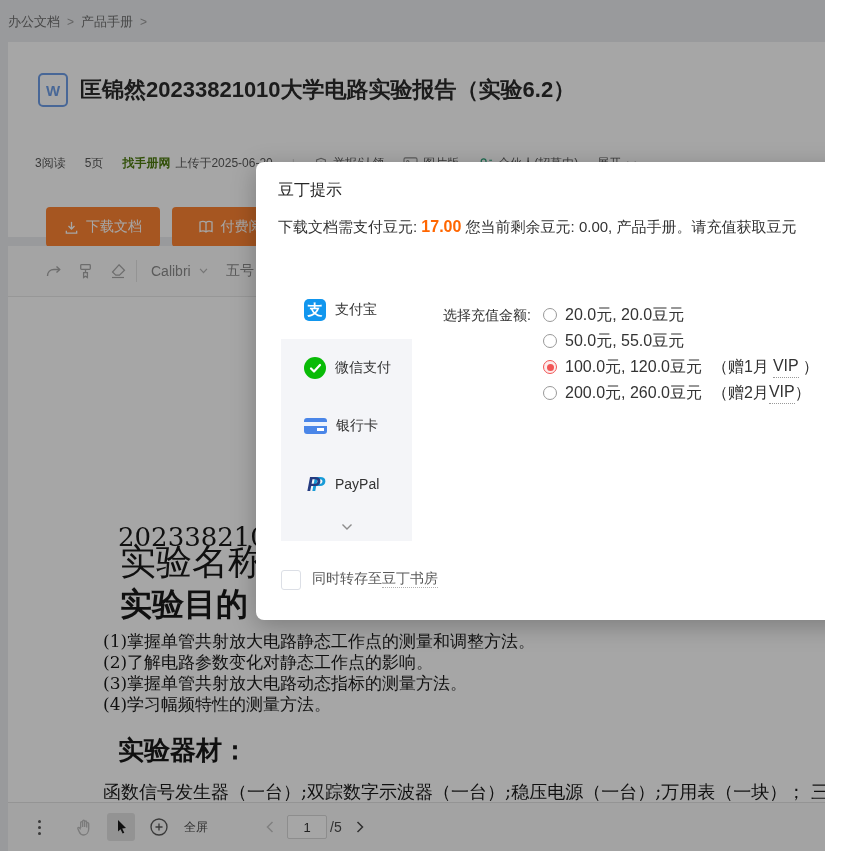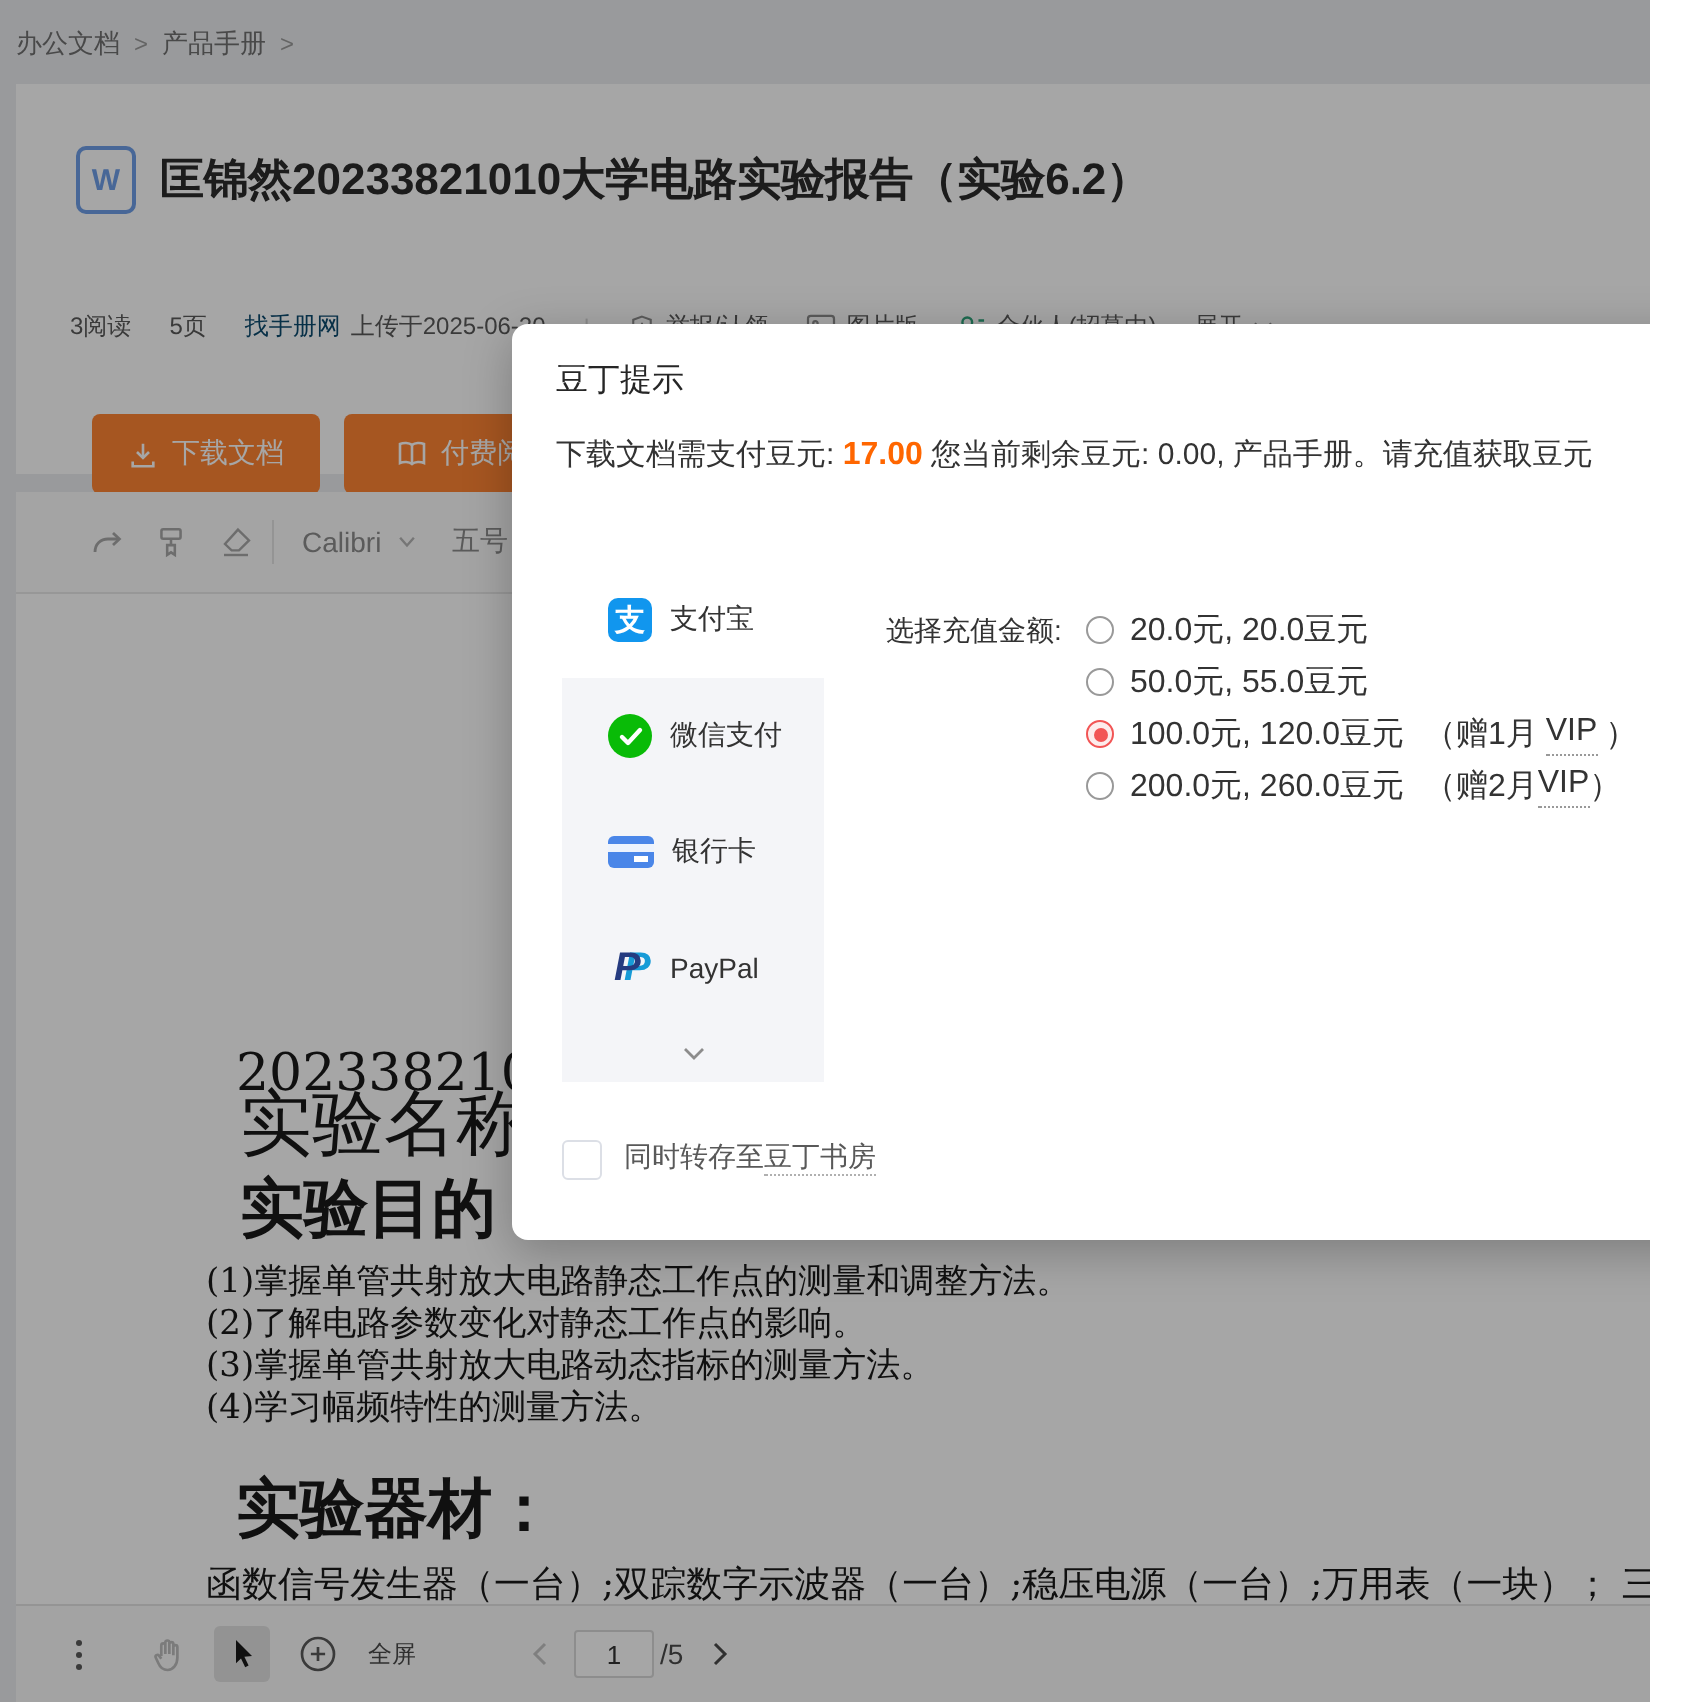--- a/index.html
+++ b/index.html
@@ -15,21 +15,21 @@
 
   
   .title-card{position:absolute;left:8px;top:42px;right:0;height:195px;background:#ffffff;}
   .title-row{position:absolute;left:30px;top:31px;display:flex;align-items:center;gap:12px;}
   .doc-icon{width:26px;height:30px;border:2px solid #6f9fe8;border-radius:5px;color:#6f9fe8;
     font-weight:bold;font-size:15px;display:flex;align-items:center;justify-content:center;background:#fff;}
   .doc-title{font-size:22px;font-weight:bold;color:#2b2b2b;white-space:nowrap;}
   .meta-row{position:absolute;left:27px;top:113px;display:flex;align-items:center;gap:19px;
     font-size:12px;color:#595959;white-space:nowrap;}
   .meta-item{display:flex;align-items:center;gap:5px;}
-  .meta-link{color:#0c4a6e;cursor:pointer;}
+  .meta-link{color:#4d7c0f;cursor:pointer;font-weight:bold;}
   .meta-divider{color:#d6d6d6;}
   .meta-icon{color:#8c8c8c;}
   .partner-icon{color:#2ea57c;}
   .btn-row{position:absolute;left:38px;top:123px;display:flex;gap:12px;margin-top:42px;}
   .o-btn{display:flex;align-items:center;justify-content:center;gap:7px;height:40px;border:none;
     background:#ff8533;color:#fff;font-size:14px;border-radius:4px;cursor:pointer;
     font-family:"Liberation Sans","DejaVu Sans",sans-serif;}
   .o-btn.download{width:114px;}
   .o-btn.paid{width:130px;}
 
@@ -39,21 +39,21 @@
   .et-item{position:absolute;top:0;height:50px;display:flex;align-items:center;color:#a8a8a8;}
   .et-sep{position:absolute;left:128px;top:14px;width:1px;height:22px;background:#e3e3e3;}
   .et-select{font-size:14px;color:#8c8c8c;display:flex;align-items:center;gap:8px;}
   .doc-page{position:absolute;left:8px;top:297px;right:0;height:506px;background:#ffffff;
     font-family:"DejaVu Serif","Liberation Serif",serif;color:#1a1a1a;}
   .doc-line{position:absolute;white-space:nowrap;}
   .doc-num{left:110px;top:225px;font-size:26px;}
   .doc-expname{left:112px;top:241px;font-size:36px;}
   .doc-purpose{left:112px;top:286px;font-size:32px;font-weight:600;}
   .doc-objectives{position:absolute;left:95px;top:334px;font-size:17px;line-height:21px;}
-  .doc-equip-title{left:110px;top:436px;font-size:32px;font-weight:600;}
+  .doc-equip-title{left:110px;top:436px;font-size:26px;font-weight:600;}
   .doc-equip-line{left:95px;top:483px;font-size:18px;}
 
   
   .viewer-bar{position:absolute;left:8px;right:0;bottom:0;height:48px;background:#fbfbfb;border-top:1px solid #e3e3e3;}
   .vb-item{position:absolute;top:0;height:48px;display:flex;align-items:center;justify-content:center;color:#595959;}
   .vb-dots{left:24px;width:14px;flex-direction:column;gap:3px;cursor:pointer;}
   .vb-dots i{width:3px;height:3px;border-radius:50%;background:#595959;}
   .vb-hand{left:62px;width:28px;color:#bdbdbd;cursor:pointer;}
   .vb-cursor{left:98px;width:30px;cursor:pointer;}
   .vb-cursor .tile{width:28px;height:28px;background:#e2e2e2;border-radius:3px;display:flex;align-items:center;justify-content:center;}

